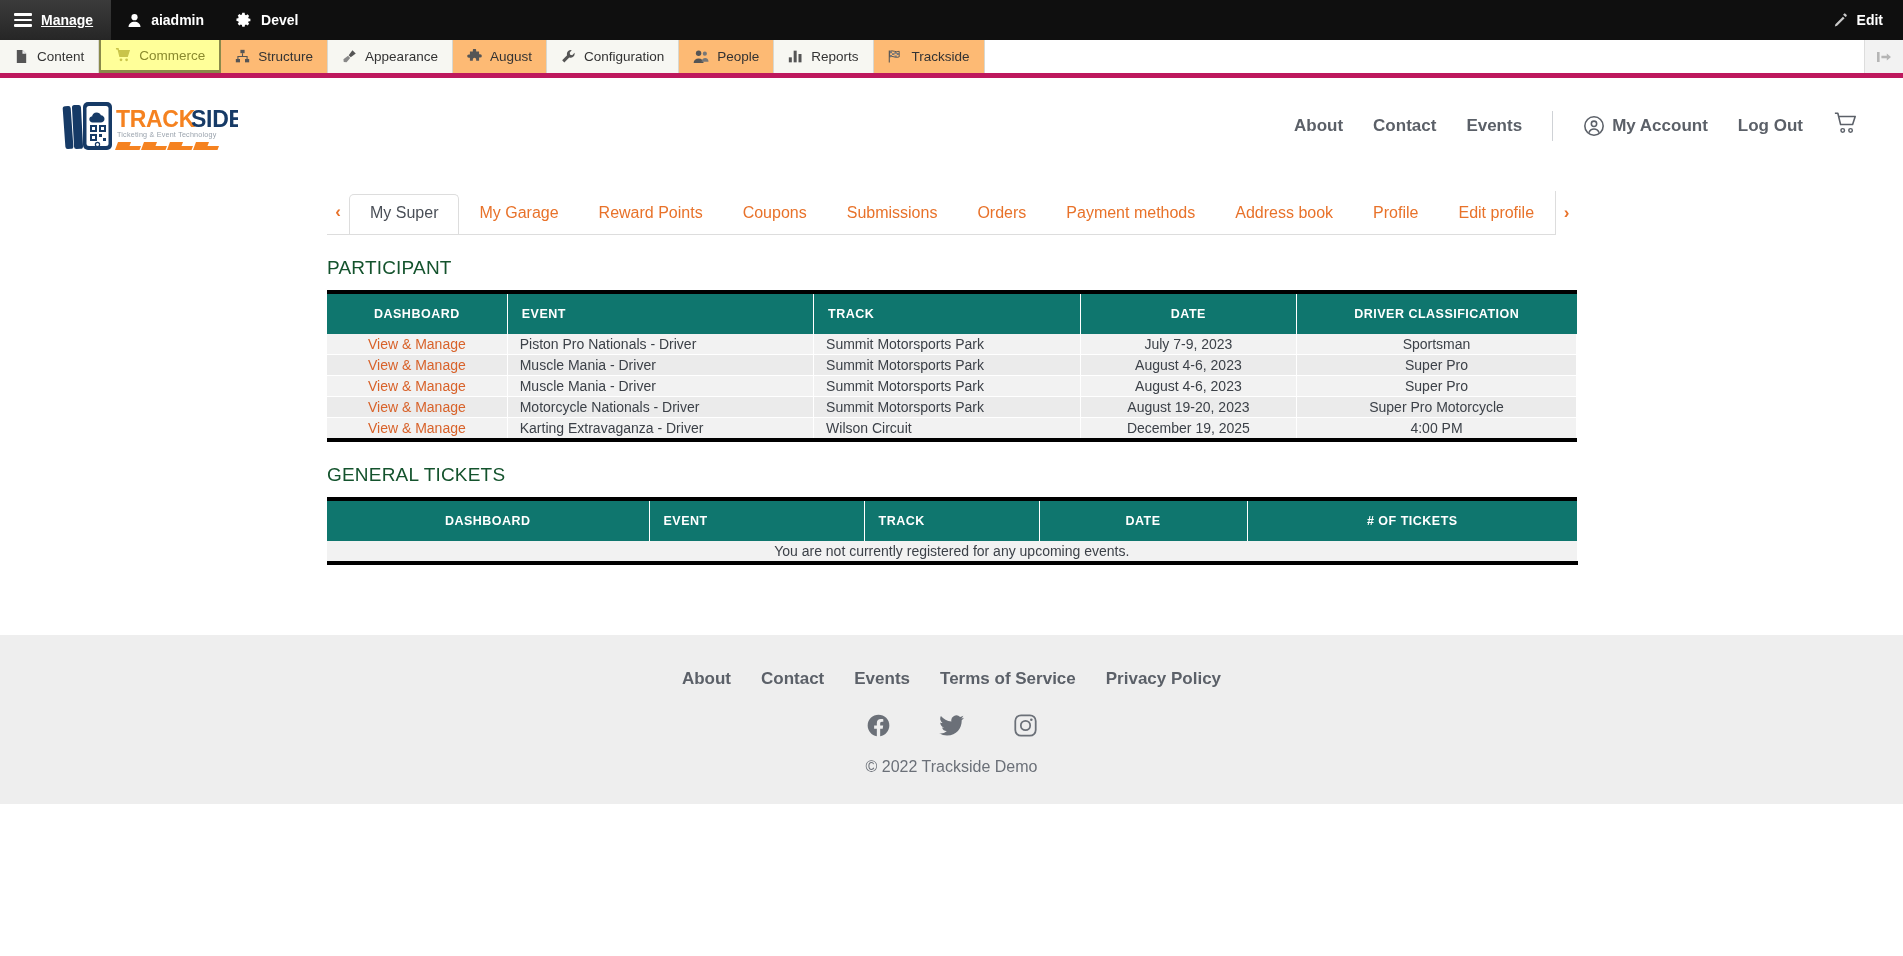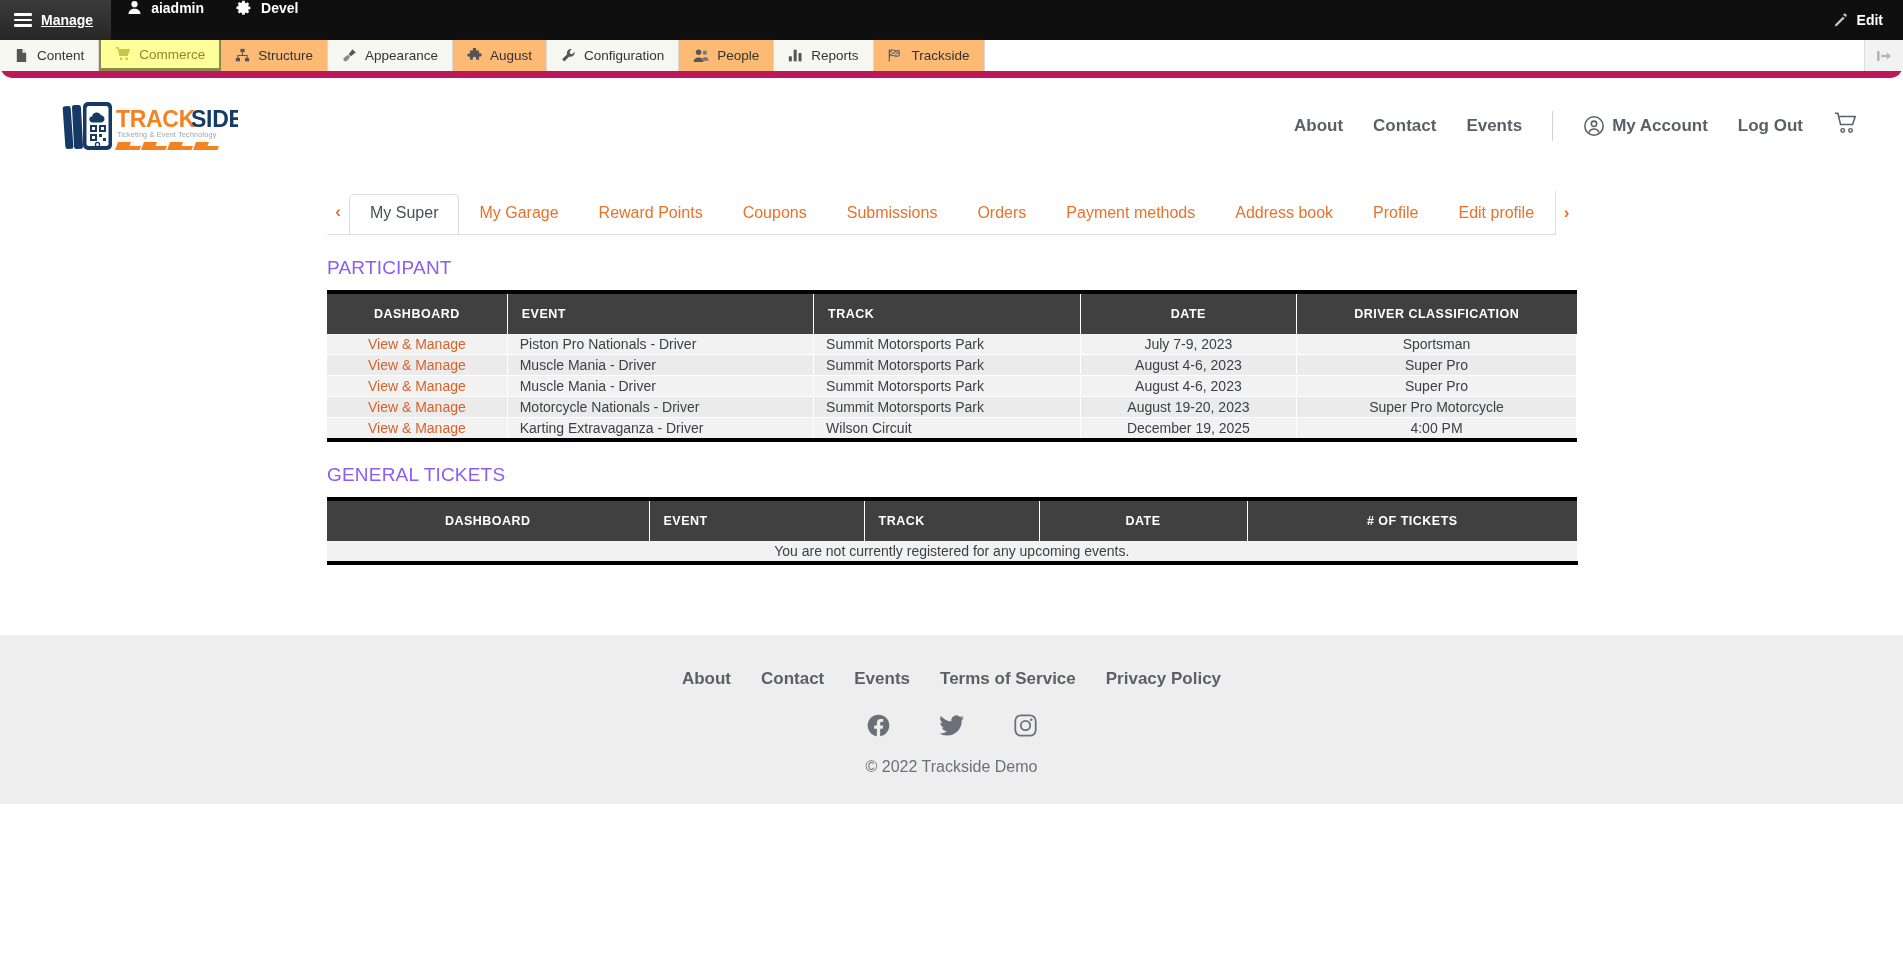--- a/index.html
+++ b/index.html
@@ -23,47 +23,46 @@
     position: relative;
   }
   .admin-bar .home-btn {
     display: flex; align-items: center; gap: 9px;
     padding: 0 18px 0 14px;
     background: linear-gradient(to bottom, #3b3b3b, #262626);
     color: #ffffff;
     text-decoration: underline;
   }
   .admin-bar .bar-item {
-    display: flex; align-items: flex-start; gap: 9px;
+    display: flex; align-items: center; gap: 9px;
     padding: 0 16px;
     color: #ffffff;
   }
   .admin-bar .spacer { flex: 1; }
   .admin-bar .edit-item {
     display: flex; align-items: center; gap: 8px;
     padding: 2px 20px;
     color: #ffffff;
   }
   .hamburger { display: inline-block; width: 18px; }
   .hamburger i {
     display: block; height: 2.5px; background: #fff;
     margin: 3.2px 0; border-radius: 1px;
   }
   .ic { display: inline-block; line-height: 1; }
 
   
   .admin-tabs {
     height: 38px;
     background: #ffffff;
-    border-bottom: 7px solid #be185d;
+    border-bottom: 5px solid #be185d;
     display: flex;
     align-items: stretch;
     font-size: 13.5px;
     position: relative;
-    border-radius: 13px;
   }
   .admin-tab {
     display: flex; align-items: center; gap: 8px;
     padding: 0 14px;
     color: #333;
     background: #f7f7f2;
     border-right: 1px solid #d8d8d0;
   }
   .admin-tab.alt { background: #fdba74; justify-content: center; }
   .admin-tab.active {
@@ -137,36 +136,36 @@
     border: 1px solid #ddd;
     border-bottom: 1px solid #fff;
     border-radius: 5px 5px 0 0;
     margin-bottom: -1px;
     padding: 9px 20px 12px 20px;
   }
 
   
   .section-title {
     font-size: 19px;
-    color: #8b5cf6;
+    color: #14532d;
     margin: 22px 0 11px 0;
     letter-spacing: .2px;
   }
 
   
   table.tsk {
     width: 1250px;
     border-collapse: collapse;
     border-top: 4px solid #000;
     border-bottom: 4px solid #000;
     font-size: 14px;
     table-layout: fixed;
   }
   table.tsk thead th {
-    background: #404040;
+    background: #0f766e;
     color: #fff;
     font-size: 12.5px;
     font-weight: bold;
     letter-spacing: .5px;
     padding: 13px 8px;
     text-align: center;
     border-right: 1px solid #fff;
   }
   table.tsk thead th:last-child { border-right: none; }
   table.tsk tbody td {

